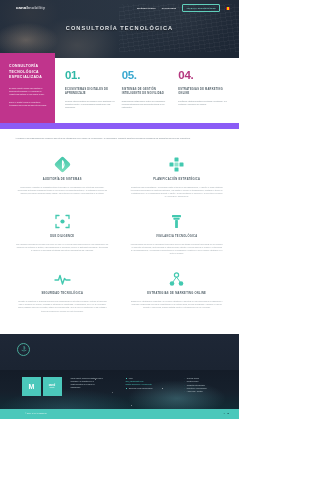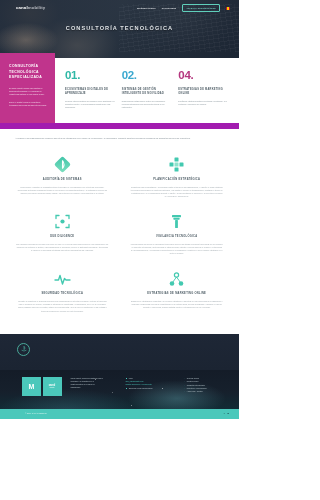--- a/index.html
+++ b/index.html
@@ -68,21 +68,21 @@
 
   .hero-title {
     position:relative; z-index:5;
     text-align:center; margin-top:12px;
     font-size:5.6px; font-weight:700; letter-spacing:1.05px;
     color:#dfe3e6; text-transform:uppercase;
     text-shadow:0 .5px 1.2px rgba(0,0,0,.45);
   }
 
   
-  .cards-wrap { position:relative; background:#a21caf; padding-bottom:6px; }
+  .cards-wrap { position:relative; background:#8b5cf6; padding-bottom:6px; }
   .cards-row { display:flex; align-items:stretch; }
 
   .pink-panel {
     width:55px; flex:0 0 55px;
     background:#c0348c;
     color:#ffffff;
     padding:11px 7px 12px 9px;
     margin-top:-5px;
     position:relative; z-index:6;
   }
@@ -251,21 +251,21 @@
         <p class="pink-p">Desde el ámbito técnico de consultoría tecnológica ofrecemos los siguientes servicios.</p>
       </div>
 
       <div class="white-panel">
         <div class="numcol">
           <div class="numcol-num n1">01.</div>
           <div class="numcol-h">ECOSISTEMAS DIGITALES DE APRENDIZAJE</div>
           <div class="numcol-p">Creamos entornos digitales de formación online adaptados a la normativa vigente y a las necesidades formativas de cada organización.</div>
         </div>
         <div class="numcol">
-          <div class="numcol-num n2">02.</div>
+          <div class="numcol-num n2">05.</div>
           <div class="numcol-h">SISTEMAS DE GESTIÓN INTELIGENTE DE MOVILIDAD</div>
           <div class="numcol-p">Desarrollamos plataformas de gestión de programas de movilidad internacional con seguimiento integral de los participantes.</div>
         </div>
         <div class="numcol">
           <div class="numcol-num n3">04.</div>
           <div class="numcol-h">ESTRATEGIAS DE MARKETING ONLINE</div>
           <div class="numcol-p">Diseñamos estrategias digitales orientadas a resultados y a la captación y fidelización de usuarios.</div>
         </div>
       </div>
 

